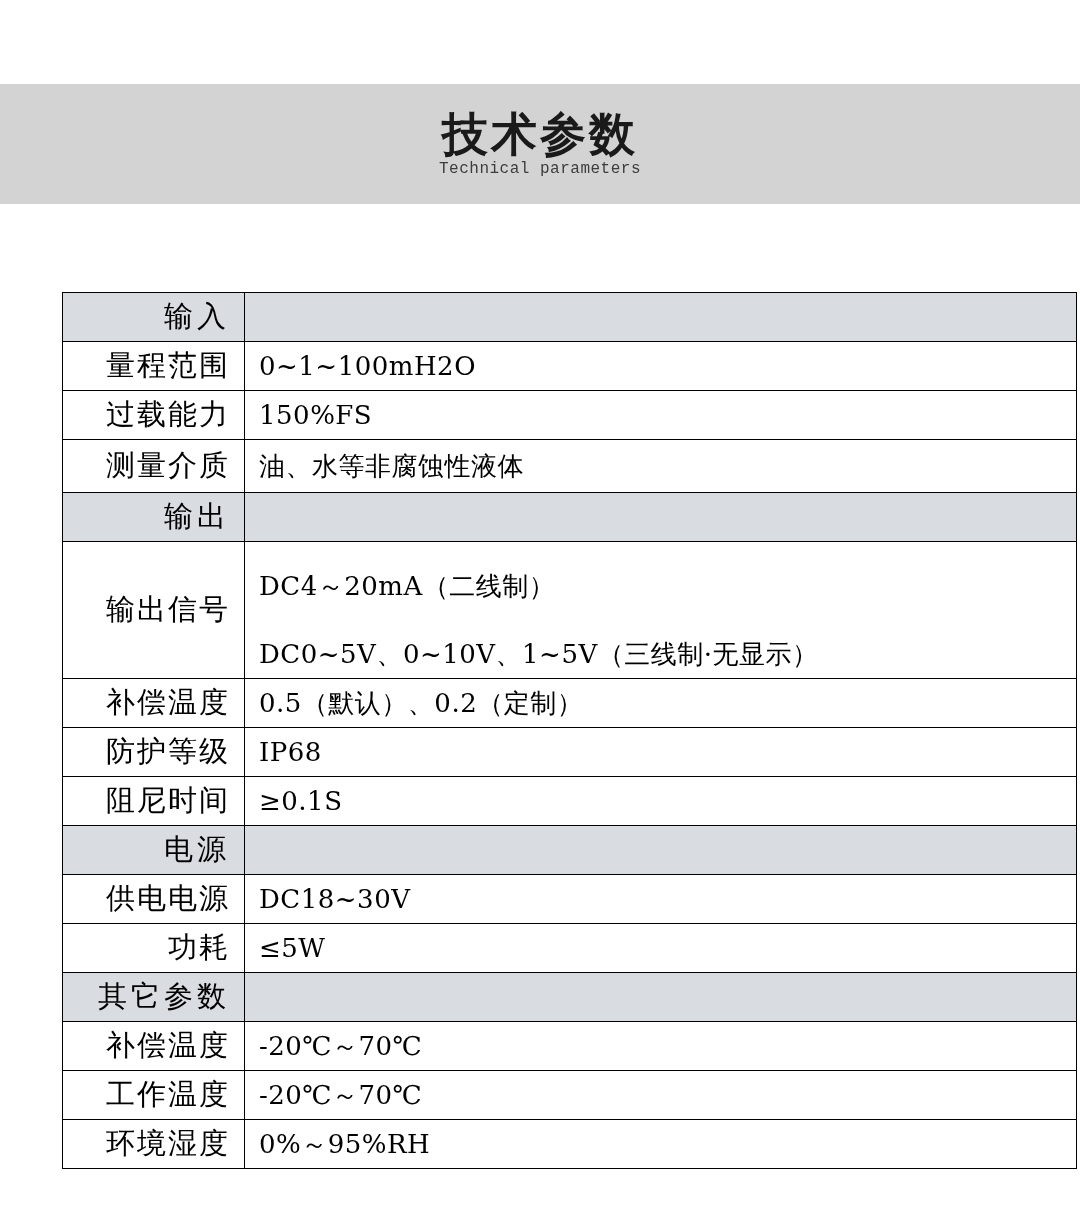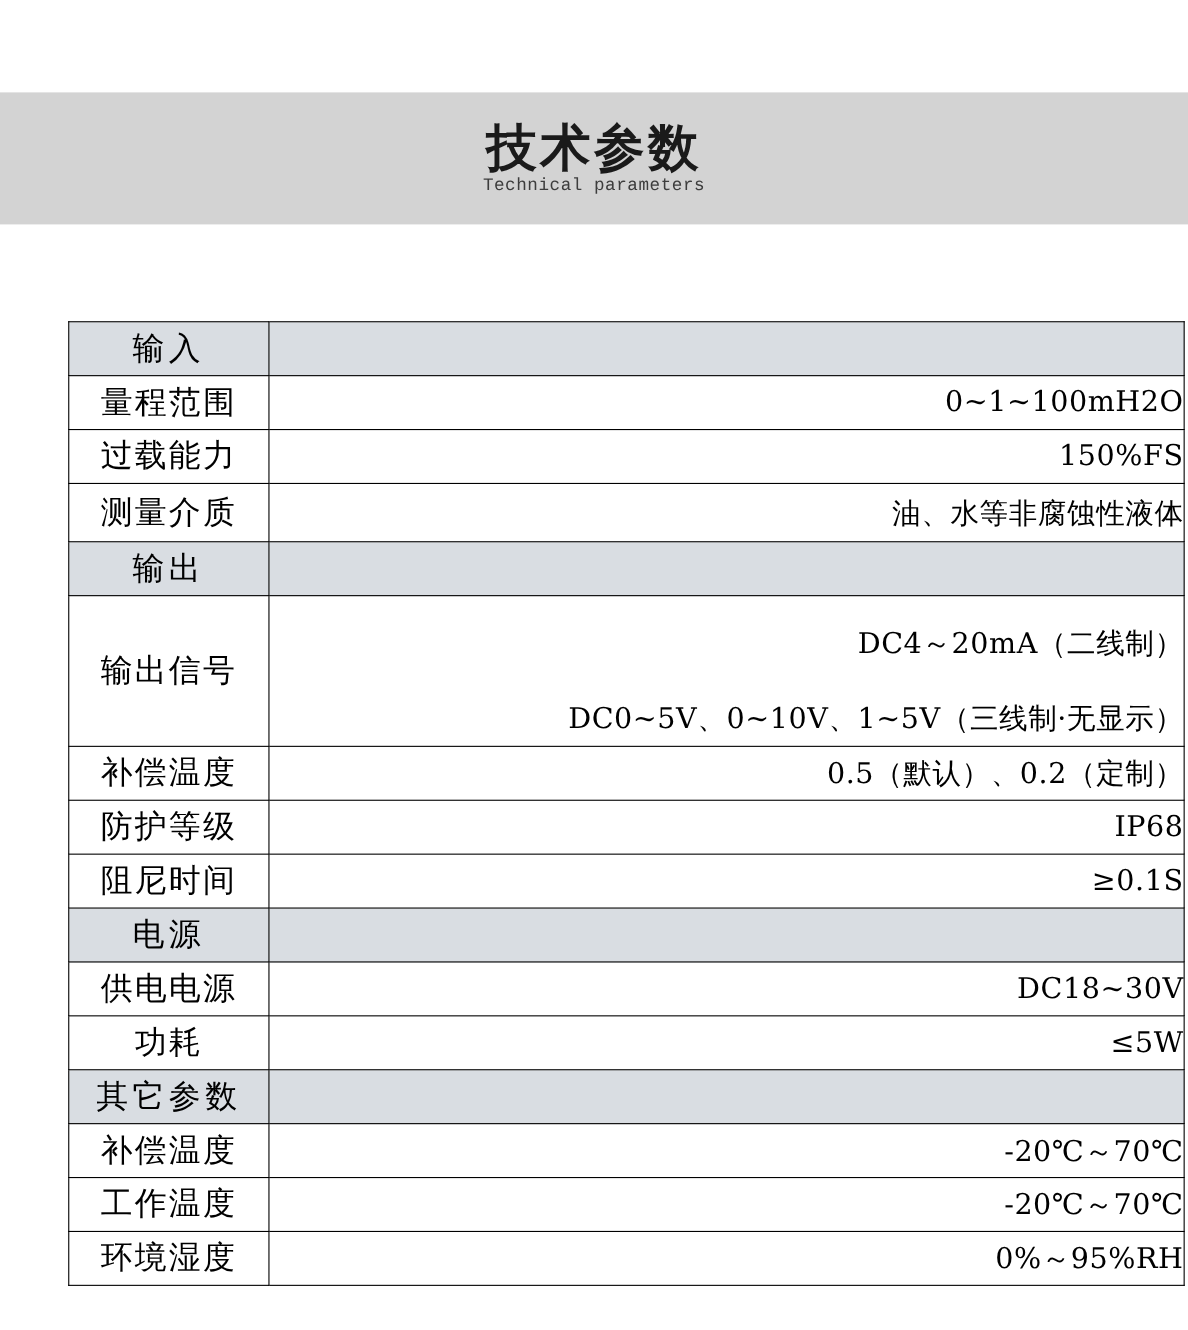--- a/index.html
+++ b/index.html
@@ -63,37 +63,36 @@
   .spec-table col.c-label { width: 182px; }
   .spec-table col.c-value { width: 832px; }
 
   .spec-table td {
     border: 1px solid #000000;
     padding: 0;
     vertical-align: middle;
   }
   td.label {
     height: 48px;
-    text-align: center;
+    text-align: right;
     font-size: 29px;
     font-family: "DejaVu Serif", serif;
     font-weight: 500;
     color: #000000;
     letter-spacing: 2px;
     padding: 0 14px;
     white-space: nowrap;
   }
   td.value {
     height: 48px;
     font-size: 26px;
     font-family: "DejaVu Serif", serif;
     color: #000000;
     padding-left: 14px;
     letter-spacing: 0.5px;
-    text-align: right;
   }
   tr.section td {
     background: #d9dde2;
   }
   tr.section td.label {
     letter-spacing: 4px;
   }
   td.value .line {
     display: block;
     line-height: 48px;

